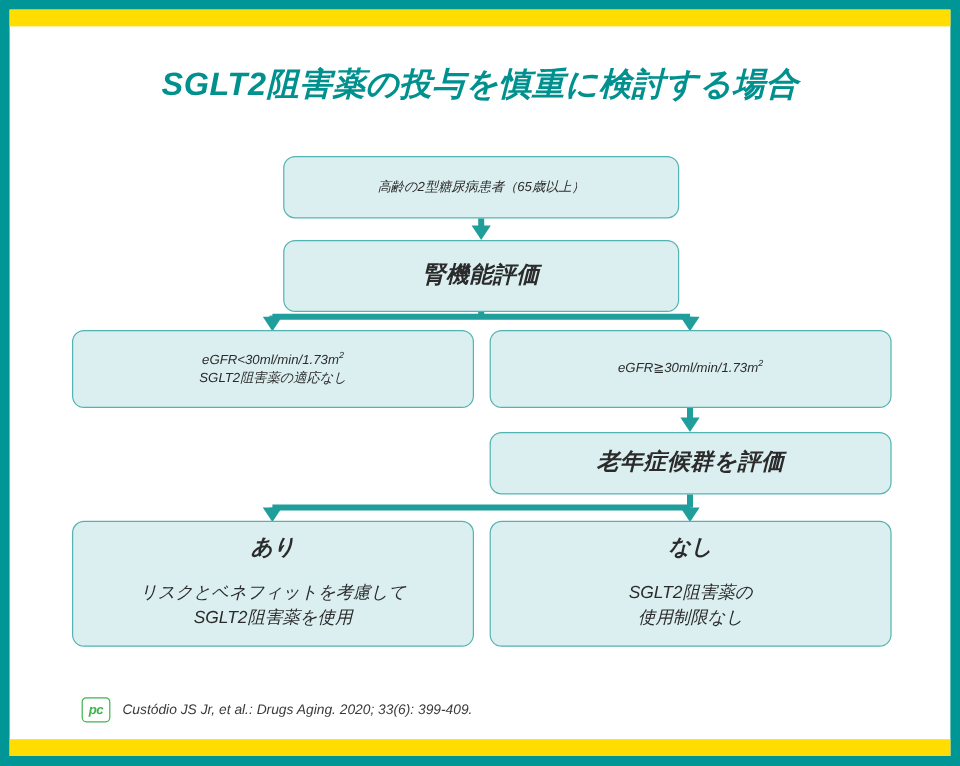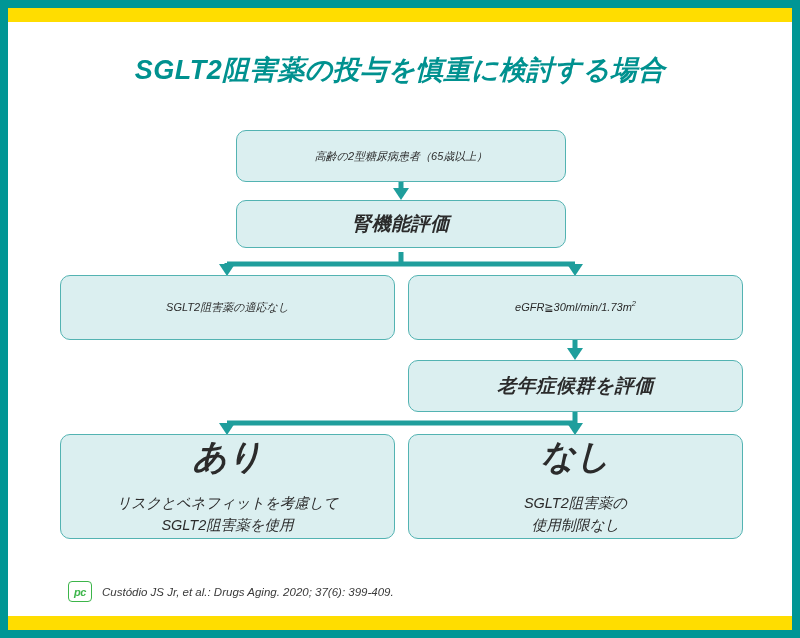--- a/index.html
+++ b/index.html
@@ -82,28 +82,28 @@
     flex-direction: column;
     align-items: center;
     justify-content: center;
     text-align: center;
     color: #2b2b2b;
     line-height: 1.35;
   }
 
   .node-line      { font-size: 11px; }
   .node-strong    { font-size: 19px; font-weight: bold; letter-spacing: 0.5px; }
-  .node-headline  { font-size: 34px; font-weight: bold; line-height: 1.2; margin-bottom: 16px; }
+  .node-headline  { font-size: 18px; font-weight: bold; line-height: 1.2; margin-bottom: 16px; }
   .node-sub       { font-size: 14.5px; line-height: 1.5; }
 
   .sup { font-size: 0.68em; vertical-align: super; line-height: 0; }
 
   
   #node-patient   { left: 236px; top: 130px; width: 330px; height: 52px; }
-  #node-renal     { left: 236px; top: 200px; width: 330px; height: 48px; }
+  #node-renal     { left: 236px; top: 200px; width: 330px; height: 60px; }
   #node-egfr-low  { left: 60px;  top: 275px; width: 335px; height: 65px; }
   #node-egfr-high { left: 408px; top: 275px; width: 335px; height: 65px; }
   #node-geriatric { left: 408px; top: 360px; width: 335px; height: 52px; }
   #node-yes       { left: 60px;  top: 434px; width: 335px; height: 105px; }
   #node-no        { left: 408px; top: 434px; width: 335px; height: 105px; }
 
   
   .footer {
     position: absolute;
     left: 24px;
@@ -179,20 +179,21 @@
 
   <div class="node" id="node-patient">
     <span class="node-line">高齢の2型糖尿病患者（65歳以上）</span>
   </div>
 
   <div class="node" id="node-renal">
     <span class="node-strong">腎機能評価</span>
   </div>
 
   <div class="node" id="node-egfr-low">
+    <span class="node-line"><span>eGFR&lt;30ml/min/1.73m</span><span class="sup">2</span></span>
     <span class="node-line">SGLT2阻害薬の適応なし</span>
   </div>
 
   <div class="node" id="node-egfr-high">
     <span class="node-line"><span>eGFR≧30ml/min/1.73m</span><span class="sup">2</span></span>
   </div>
 
   <div class="node" id="node-geriatric">
     <span class="node-strong">老年症候群を評価</span>
   </div>
@@ -204,16 +205,16 @@
   </div>
 
   <div class="node" id="node-no">
     <span class="node-headline">なし</span>
     <span class="node-sub">SGLT2阻害薬の</span>
     <span class="node-sub">使用制限なし</span>
   </div>
 
   <div class="footer">
     <div class="pc-logo">pc</div>
-    <div class="citation">Custódio JS Jr, et al.: Drugs Aging. 2020; 37(6): 399-409.</div>
+    <div class="citation">Custódio JS Jr, et al.: Drugs Aging. 2020; 33(6): 399-409.</div>
   </div>
 
 </div>
 
 </body></html>

